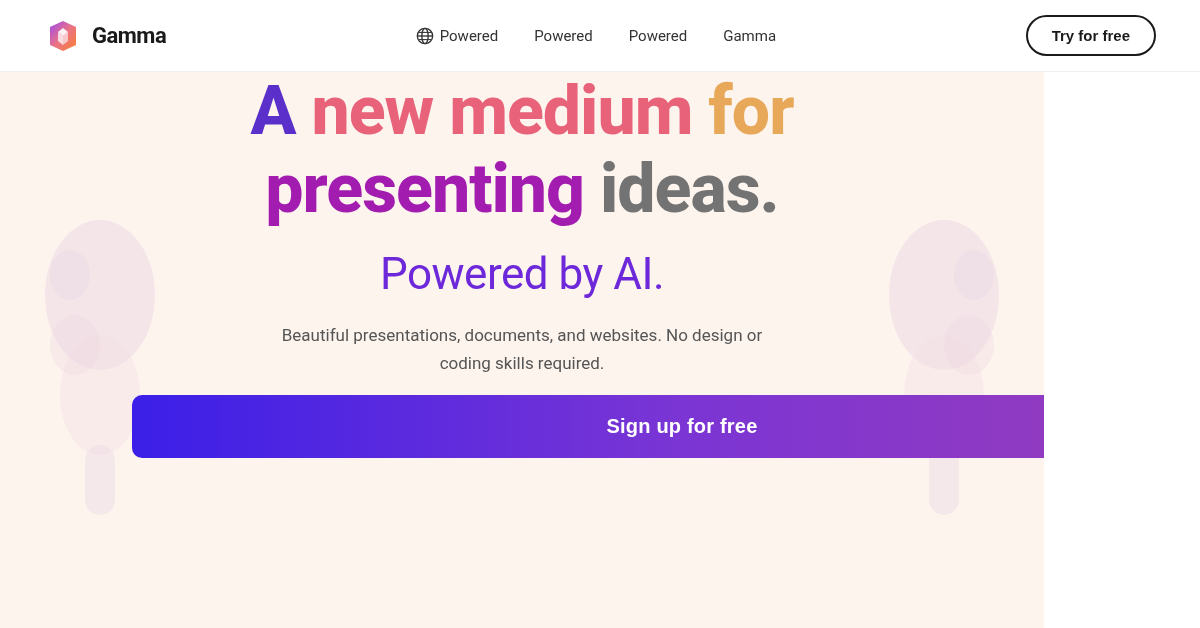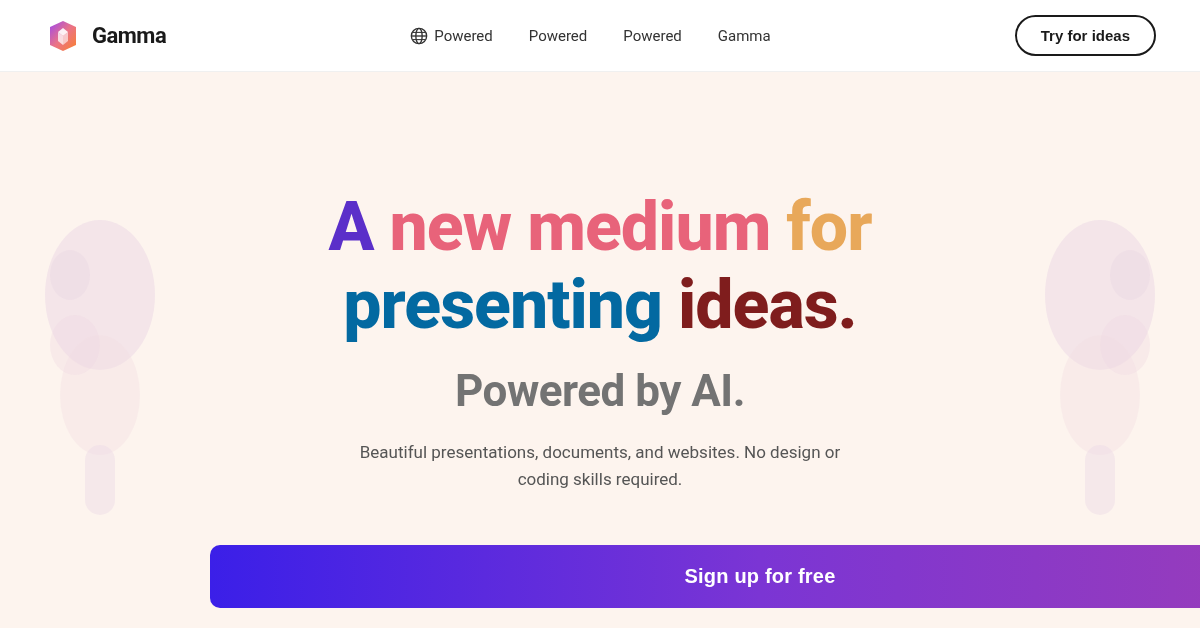--- a/index.html
+++ b/index.html
@@ -88,28 +88,28 @@
       background: transparent;
       font-size: 15px;
       font-weight: 600;
       color: #1a1a1a;
       cursor: pointer;
       white-space: nowrap;
     }
 
     
     .hero {
-      width: 1200px;
+      width: 1044px;
       height: 556px;
       background: #fdf4ee;
       position: relative;
       display: flex;
       flex-direction: column;
       align-items: center;
-      justify-content: flex-end;
+      justify-content: flex-start;
       overflow: hidden;
     }
 
     
     .bg-shape-left {
       position: absolute;
       left: 20px;
       top: 50%;
       transform: translateY(-50%);
       width: 160px;
@@ -140,36 +140,36 @@
       font-weight: 800;
       line-height: 1.15;
       letter-spacing: -1px;
       margin-bottom: 20px;
     }
 
     .word-a { color: #5b2fc9; }
     .word-new { color: #e8637a; }
     .word-medium { color: #e8637a; }
     .word-for { color: #e8a85a; }
-    .word-presenting { color: #0369a1; }
-    .word-ideas { color: #7f1d1d; }
+    .word-presenting { color: #a21caf; }
+    .word-ideas { color: #737373; }
 
     .hero-powered {
       font-size: 44px;
-      font-weight: 700;
-      color: #737373;
+      font-weight: 400;
+      color: #6d28d9;
       margin-bottom: 22px;
       letter-spacing: -0.5px;
     }
 
     .hero-sub {
       font-size: 17px;
       color: #555;
       line-height: 1.6;
-      margin-bottom: 52px;
+      margin-bottom: 18px;
     }
 
     .btn-signup {
       display: inline-block;
       width: 1100px;
       max-width: 1100px;
       padding: 20px 40px;
       background: linear-gradient(90deg, #3b1fe8 0%, #7b35d4 50%, #9b3db8 100%);
       border: none;
       border-radius: 10px;
@@ -211,21 +211,21 @@
         <line x1="3" y1="14" x2="17" y2="14" stroke="#333" stroke-width="1.2"></line>
       </svg>
       <span>Powered</span>
     </div>
     <a class="nav-link">Powered</a>
     <a class="nav-link">Powered</a>
     <a class="nav-link">Gamma</a>
   </div>
 
   <div class="navbar-right">
-    <button class="btn-try-free">Try for ideas</button>
+    <button class="btn-try-free">Try for free</button>
   </div>
 </nav>
 
 <section class="hero">
 
   <svg class="bg-shape-left" viewBox="0 0 160 350" xmlns="http://www.w3.org/2000/svg">
     <ellipse cx="80" cy="120" rx="55" ry="75" fill="#c9a0d4" opacity="0.5"></ellipse>
     <ellipse cx="80" cy="220" rx="40" ry="60" fill="#e0b8d0" opacity="0.4"></ellipse>
     <ellipse cx="55" cy="170" rx="25" ry="30" fill="#d4a0c8" opacity="0.35"></ellipse>
     <rect x="65" y="270" width="30" height="70" rx="15" fill="#c9a0d4" opacity="0.4"></rect>

